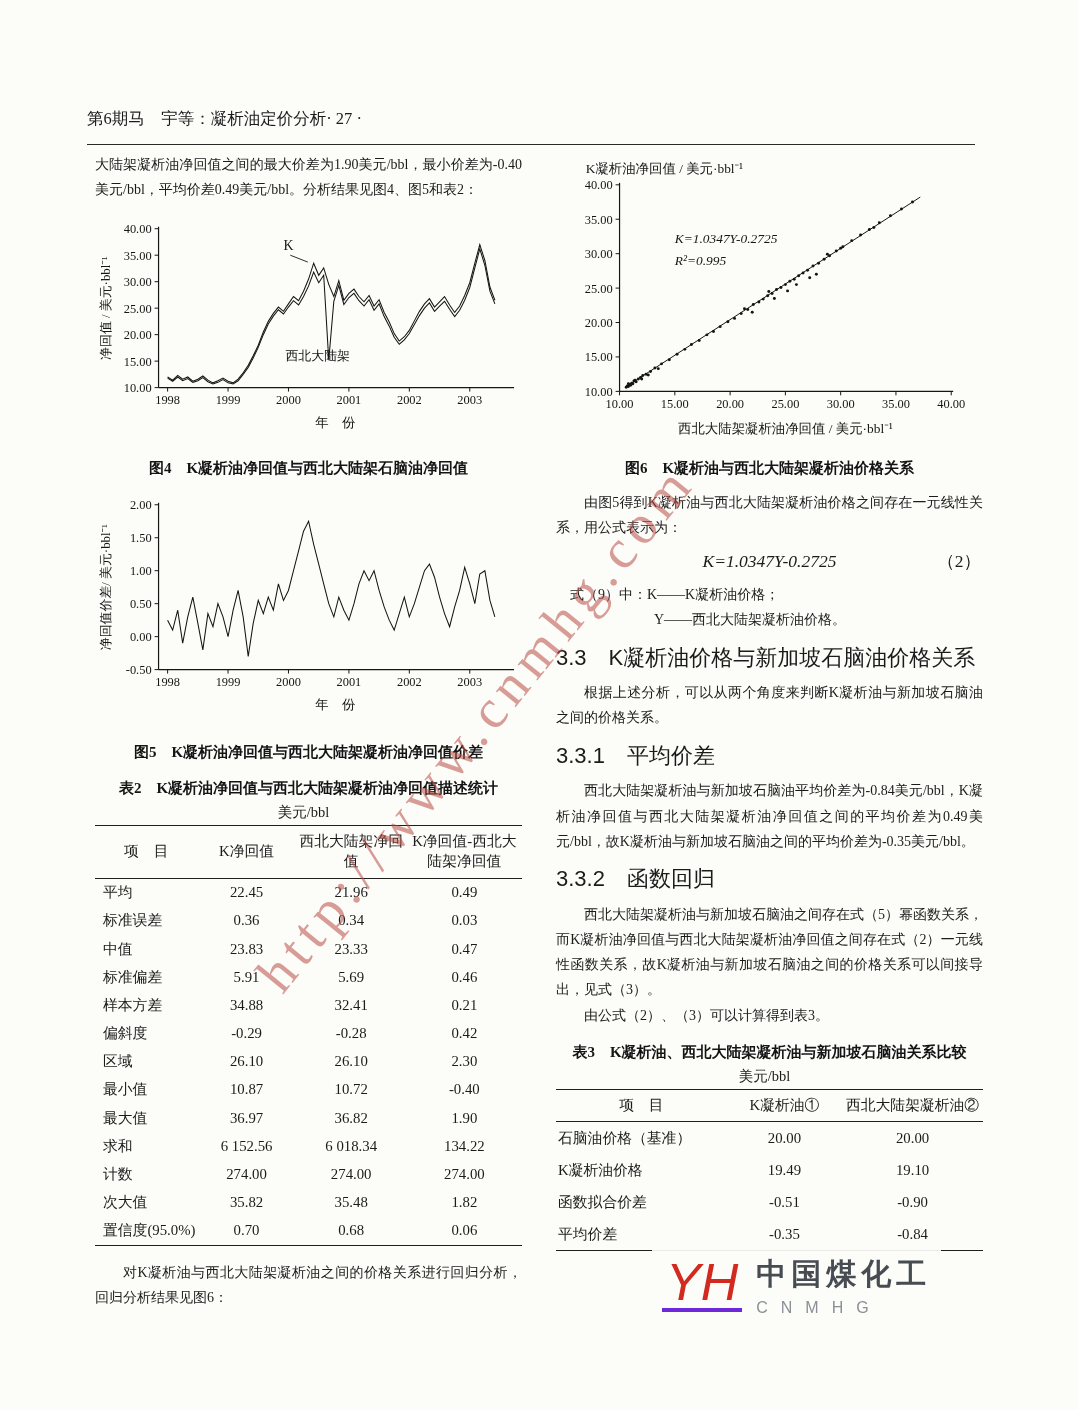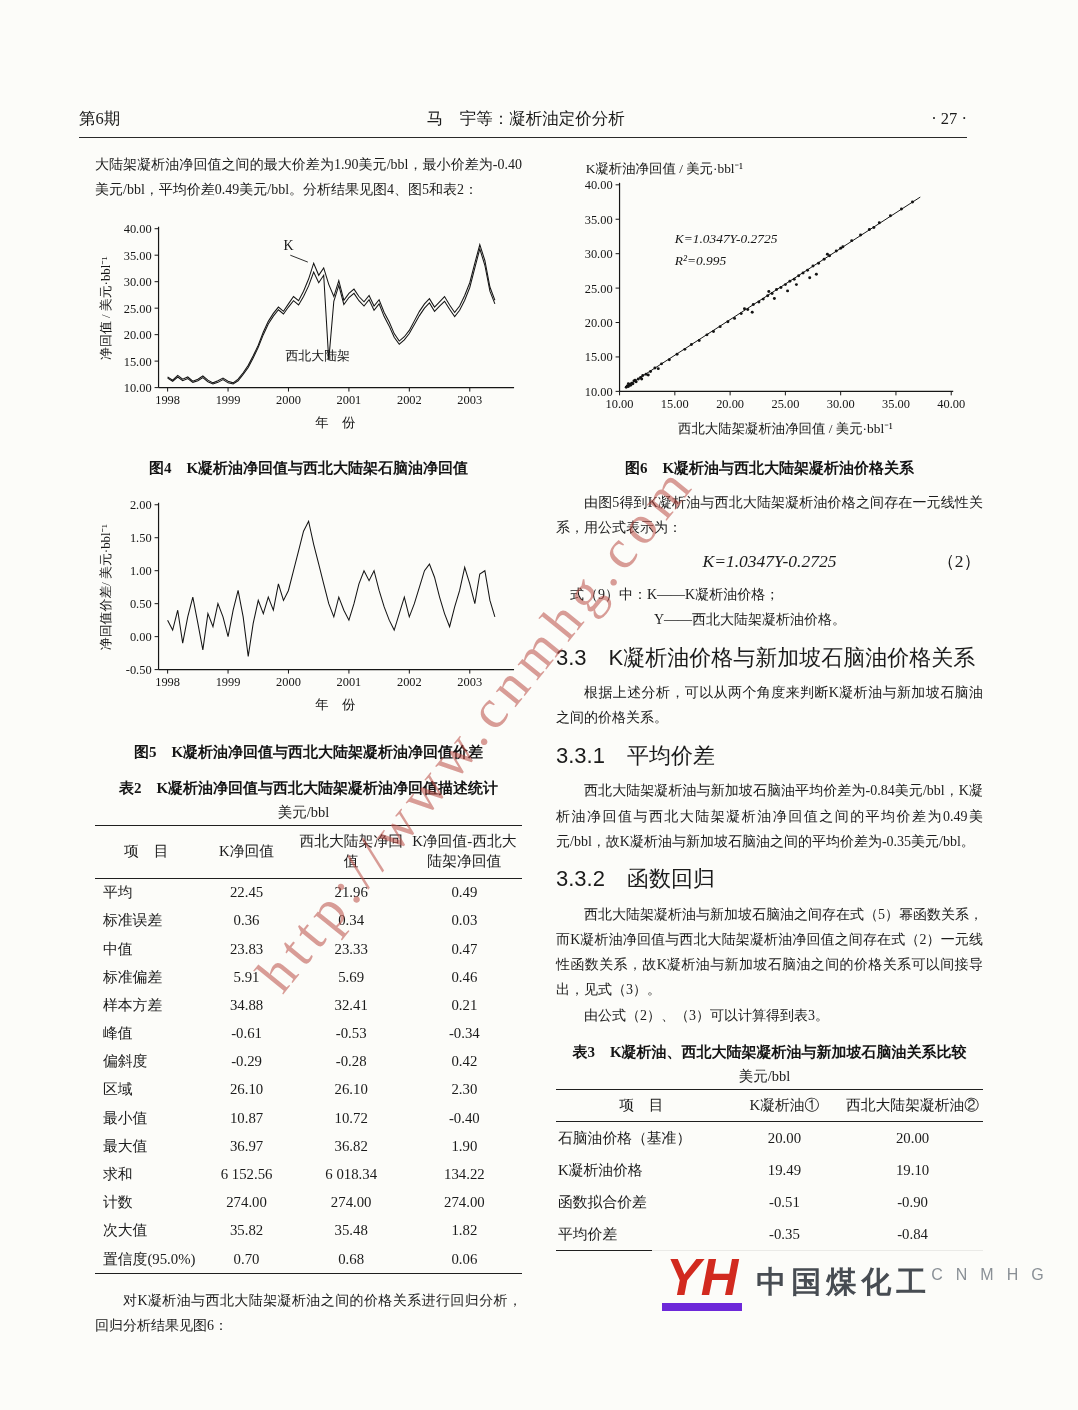--- a/index.html
+++ b/index.html
@@ -1,18 +1,18 @@
 <!DOCTYPE html>
 <html><head>
 <meta charset="utf-8">
 <style>
   *{box-sizing:border-box}
   html,body{margin:0;padding:0;background:#e8e8e8}
   .page{position:relative;width:1078px;height:1410px;background:#fcfcf9;font-family:"Liberation Serif",serif;color:#1b1b1b;overflow:hidden;margin:0 auto}
-  .pheader{position:absolute;left:79px;top:108px;width:888px;display:flex;justify-content:space-between;align-items:baseline;font-size:16.5px;padding-bottom:7px;border-bottom:1.6px solid #2a2a2a}
+  .pheader{position:absolute;left:87px;top:108px;width:888px;display:flex;align-items:baseline;font-size:16.5px;padding-bottom:14px;border-bottom:1.6px solid #2a2a2a}
   .cols{position:absolute;left:95px;top:152px;width:888px;display:flex;gap:34px}
   .col{width:427px}
   p.body{margin:0;font-size:14px;line-height:1.8;text-align:justify}
   .ind{text-indent:2em}
   figure{margin:12px 0 4px}
   figcaption,.tcap{font-family:Liberation Serif, serif;font-weight:bold;font-size:15px;text-align:center;margin-top:6px;line-height:1.45;color:#141414}
   .tcap{margin:14px 0 0}
   .unit{font-size:14.5px;text-align:center;padding-right:10px;margin:3px 0 3px}
   table{width:100%;border-collapse:collapse;border-top:1.8px solid #1f1f1f;border-bottom:1.8px solid #1f1f1f;font-size:14.8px}
   thead th{font-weight:normal;border-bottom:1.1px solid #1f1f1f;padding:6px 2px;line-height:1.35;text-align:center;vertical-align:middle}
@@ -23,22 +23,22 @@
   .tbl3 td{padding:6.5px 2px}
   .h3{font-family:"Liberation Sans",sans-serif;font-weight:normal;font-size:22px;margin:10px 0 7px;line-height:1.4}
   .formula{position:relative;text-align:center;font-size:17.5px;margin:7px 0;line-height:1.6}
   .formula .expr{font-style:italic}
   .formula .eqnum{position:absolute;right:2px;top:0;font-style:normal}
   .expl1{margin-left:1em !important;text-indent:0 !important}
   .expl2{margin-left:7em !important;text-indent:0 !important}
   sup{font-size:11px;vertical-align:super}
   .watermark{position:absolute;left:268px;top:952px;transform:rotate(-51deg);transform-origin:0 50%;font-family:"Liberation Serif",serif;font-size:55px;letter-spacing:7px;color:rgba(186,76,70,0.55);white-space:nowrap;pointer-events:none;z-index:5}
   .logo{position:absolute;left:652px;top:1248px;display:flex;align-items:center;gap:14px;z-index:6;background:rgba(252,252,249,0.92);padding:6px 10px}
-  .logo-mark{font-family:"Liberation Sans",sans-serif;font-weight:bold;font-style:italic;font-size:52px;color:#d22a1f;line-height:0.9;border-bottom:8px solid #6d28d9;padding:0 4px 2px}
-  .logo-text{display:flex;flex-direction:row}
+  .logo-mark{font-family:"Liberation Sans",sans-serif;font-weight:normal;font-style:italic;font-size:52px;color:#d22a1f;line-height:0.9;border-bottom:4px solid #6d28d9;padding:0 4px 2px}
+  .logo-text{display:flex;flex-direction:column}
   .logo-name{font-family:"Liberation Sans",sans-serif;font-weight:bold;font-size:30px;letter-spacing:5px;color:#474c52}
   .logo-sub{font-family:"Liberation Sans",sans-serif;font-size:16px;letter-spacing:13px;color:#8a9096;margin-top:4px}
   svg text{font-family:"Liberation Serif",serif}
 </style>
 </head>
 <body>
 
 <div class="page">
 
   <div class="pheader">
@@ -163,26 +163,20 @@
                 <td class="rowlabel">标准偏差</td>
                 <td>5.91</td>
                 <td>5.69</td>
                 <td>0.46</td>
               </tr>
               <tr>
                 <td class="rowlabel">样本方差</td>
                 <td>34.88</td>
                 <td>32.41</td>
                 <td>0.21</td>
-              </tr>
-              <tr>
-                <td class="rowlabel">峰值</td>
-                <td>-0.61</td>
-                <td>-0.53</td>
-                <td>-0.34</td>
               </tr>
               <tr>
                 <td class="rowlabel">偏斜度</td>
                 <td>-0.29</td>
                 <td>-0.28</td>
                 <td>0.42</td>
               </tr>
               <tr>
                 <td class="rowlabel">区域</td>
                 <td>26.10</td>

